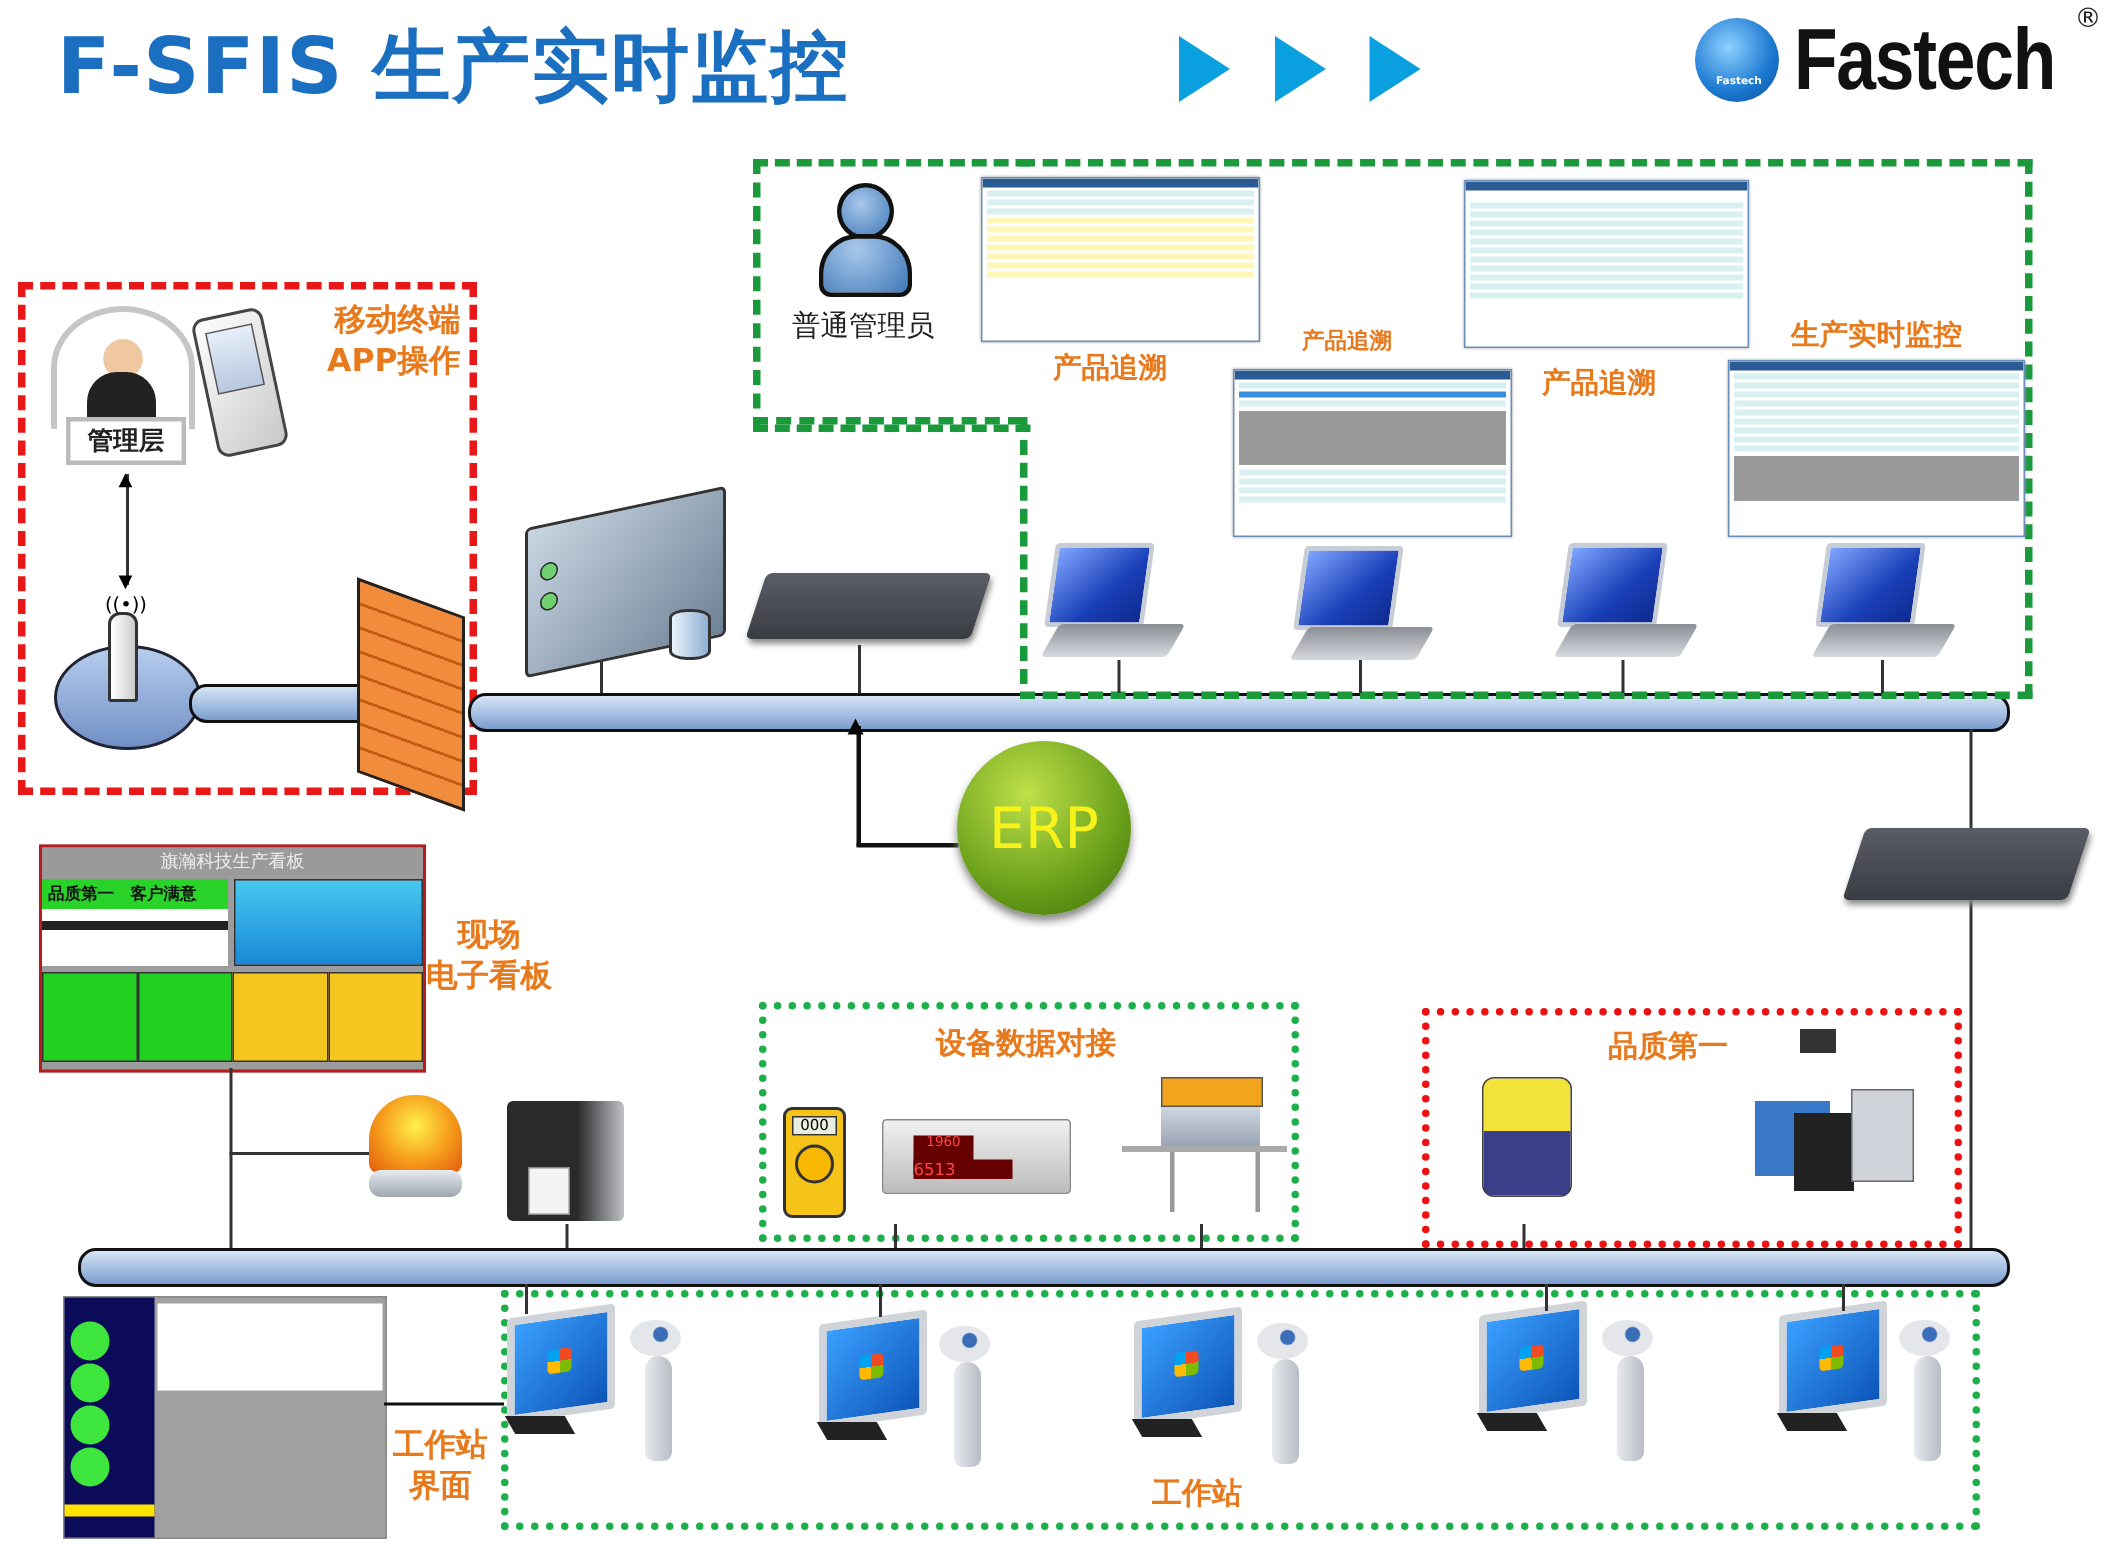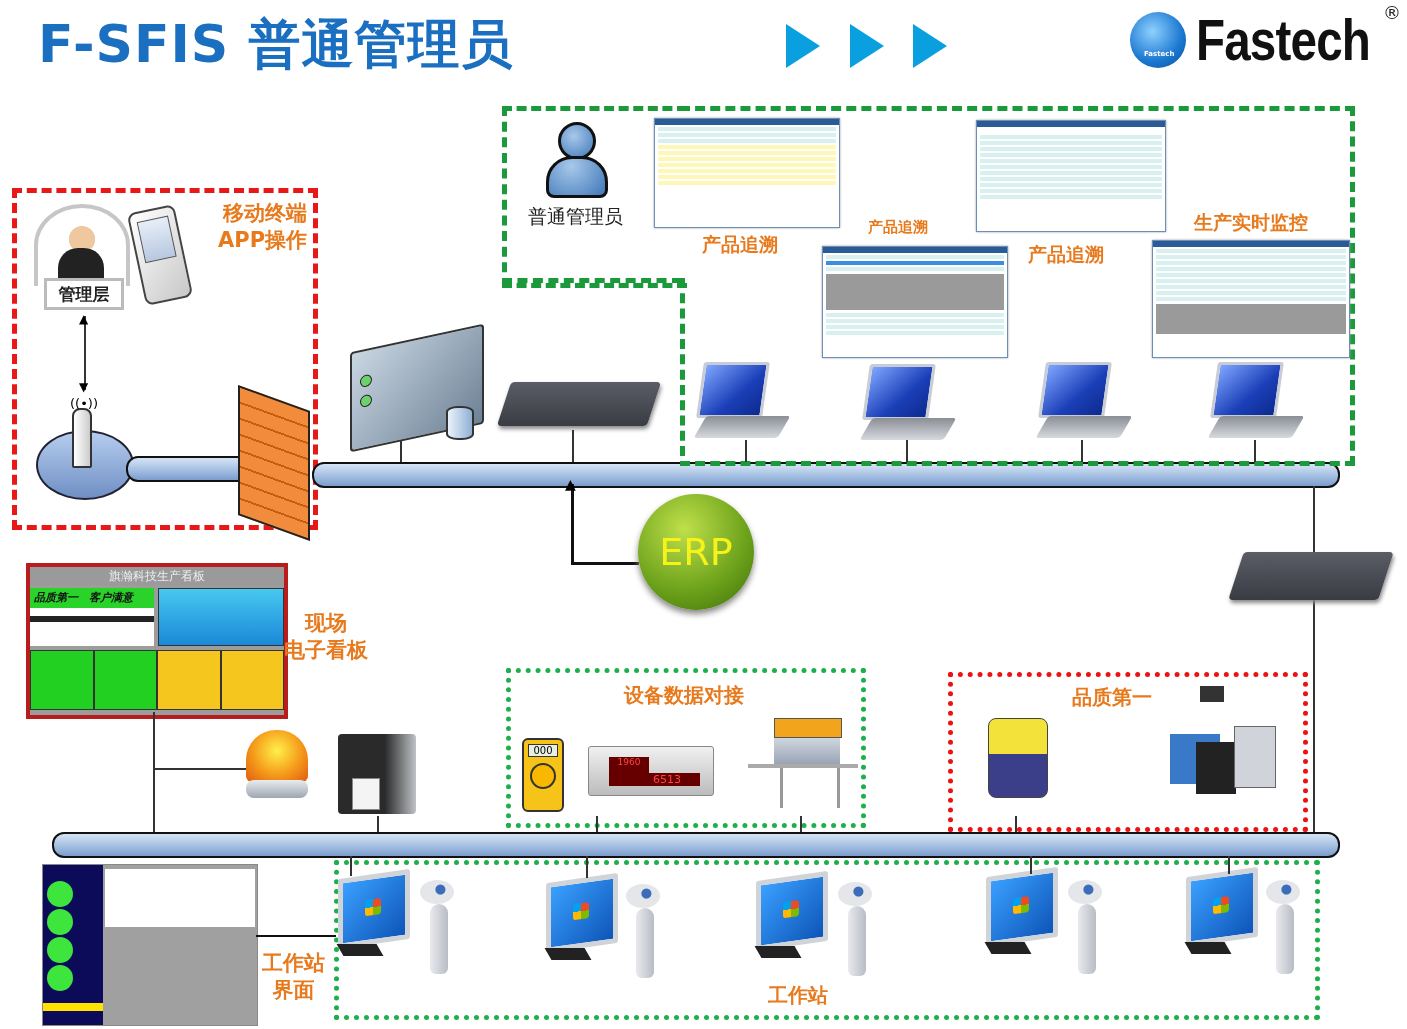--- a/index.html
+++ b/index.html
@@ -24,26 +24,26 @@
   .shot .grey{background:#9a9a9a;}
   .laptop .scr{width:60px;height:50px;background:linear-gradient(135deg,#7fa6ff,#1b3fb8 60%,#0d2a8e);border:3px solid #c8ccd4;transform:skewX(-8deg);border-radius:3px;}
   .laptop .kb{width:84px;height:22px;background:linear-gradient(#8a8e95,#d6d9de);margin-top:-2px;transform:skewX(-30deg);border-radius:3px;}
   .monitor .scr{width:62px;height:60px;background:linear-gradient(135deg,#3aa0ff,#0d55b8);border:5px solid #d0d3d8;transform:skewY(-8deg);border-radius:3px;position:relative;}
   .monitor .win{position:absolute;left:22px;top:20px;width:16px;height:16px;background:conic-gradient(#f04a22 0 25%,#7cbb00 0 50%,#ffb900 0 75%,#00a1f1 0);border-radius:3px;}
   .monitor .stand{width:40px;height:12px;background:#222;margin-left:2px;transform:skewX(30deg);}
   .scanner{width:18px;height:70px;background:linear-gradient(90deg,#e8eaee,#b8bcc4);border-radius:9px 9px 6px 6px;}
   .scanner-head{width:34px;height:24px;background:radial-gradient(circle at 60% 40%,#3b6db8 18%,#e4e6ea 22%);border-radius:50%;}
   .erp{width:116px;height:116px;border-radius:50%;background:radial-gradient(circle at 40% 30%,#bfe04a,#6aa01a 60%,#3f6e0a);box-shadow:0 4px 6px #888;display:flex;align-items:center;justify-content:center;font-size:38px;font-weight:normal;color:#f6f21a;font-family:"DejaVu Sans",sans-serif;}
   .switch{background:linear-gradient(#5a5d66,#3a3c44);border-radius:4px;transform:skewX(-18deg);box-shadow:2px 3px 4px #888;}
-  .kanban{background:#9c9c9c;border:4px solid #b91c1c;}
+  .kanban{background:#9c9c9c;border:2px solid #b91c1c;}
 </style>
 </head>
 <body>
 
-<div class="abs title">F-SFIS 普通管理员</div>
+<div class="abs title">F-SFIS 生产实时监控</div>
 <div class="abs play" style="left:786px;"></div>
 <div class="abs play" style="left:850px;"></div>
 <div class="abs play" style="left:913px;"></div>
 <div class="abs" style="left:1130px;top:12px;width:56px;height:56px;border-radius:50%;background:radial-gradient(circle at 40% 35%,#8fd0ff,#1a78d0 60%,#0d4e9a);">
   <span style="position:absolute;left:14px;top:38px;font-size:7px;color:#fff;font-weight:bold;">Fastech</span>
 </div>
 <div class="abs logo-text">Fastech</div>
 <div class="abs reg">®</div>
 
 <div class="abs box-red" style="left:12px;top:188px;width:296px;height:332px;"></div>
@@ -174,21 +174,21 @@
 <div class="abs vline" style="left:906px;top:440px;height:22px;"></div>
 <div class="abs vline" style="left:1081px;top:440px;height:22px;"></div>
 <div class="abs vline" style="left:1254px;top:440px;height:22px;"></div>
 
 <div class="abs vline" style="left:1313px;top:486px;height:346px;"></div>
 <div class="abs switch" style="left:1236px;top:552px;width:150px;height:48px;"></div>
 
 <div class="abs kanban" style="left:26px;top:563px;width:254px;height:148px;">
   <div style="height:18px;background:#9a9a9a;color:#eee;font-size:12px;text-align:center;line-height:18px;">旗瀚科技生产看板</div>
   <div style="display:flex;height:58px;margin-top:3px;">
-    <div style="width:124px;background:#fff;font-style:italic;">
+    <div style="width:124px;background:#fff;">
       <div style="background:#29d329;height:20px;font-size:11px;font-weight:bold;line-height:20px;padding-left:4px;color:#111;">品质第一　客户满意</div>
       <div style="height:6px;background:#222;margin-top:8px;"></div>
     </div>
     <div style="flex:1;margin-left:4px;background:linear-gradient(#48c8f0,#1a88d8);border:1px solid #333;"></div>
   </div>
   <div style="display:flex;height:60px;margin-top:4px;">
     <div style="flex:1;background:#22d022;border:1px solid #333;"></div>
       <div style="flex:1;background:#22d022;border:1px solid #333;"></div>
     <div style="flex:1;background:#f4c61e;border:1px solid #333;"></div>
       <div style="flex:1;background:#f4c61e;border:1px solid #333;"></div>
@@ -209,21 +209,21 @@
 <div class="abs vline" style="left:377px;top:816px;height:16px;"></div>
 
 <div class="abs box-green-dot" style="left:506px;top:668px;width:350px;height:150px;"></div>
 <div class="abs orange" style="left:624px;top:682px;font-size:20px;">设备数据对接</div>
 <div class="abs" style="left:522px;top:738px;width:38px;height:70px;background:#f6c418;border:2px solid #333;border-radius:6px;">
   <div style="margin:4px;background:#e8eee0;font-size:10px;text-align:center;border:1px solid #333;">000</div>
   <div style="width:22px;height:22px;border-radius:50%;background:#f8b800;border:2px solid #333;margin:6px auto;"></div>
 </div>
 <div class="abs" style="left:588px;top:746px;width:124px;height:48px;background:linear-gradient(#f0f0f0,#bcbcbc);border:1px solid #888;border-radius:3px;">
   <div style="position:absolute;left:20px;top:10px;width:40px;height:26px;background:#600;color:#f44;font-size:9px;line-height:10px;text-align:center;">1960</div>
-  <div style="position:absolute;left:20px;top:26px;width:66px;height:13px;background:#600;color:#f44;font-size:11px;line-height:13px;text-align:center;padding-left:25px;">6513</div>
+  <div style="position:absolute;left:20px;top:26px;width:66px;height:13px;background:#600;color:#f44;font-size:11px;line-height:13px;">6513</div>
 </div>
 <div class="abs" style="left:748px;top:718px;width:110px;height:96px;">
   <div style="margin-left:26px;width:66px;height:18px;background:#f2a41c;border:1px solid #555;"></div>
   <div style="margin-left:26px;width:66px;height:26px;background:linear-gradient(#cfd6e0,#9aa4b4);"></div>
   <div style="width:110px;height:4px;background:#aaa;"></div>
   <div style="margin-left:32px;width:54px;height:40px;border-left:3px solid #999;border-right:3px solid #999;"></div>
 </div>
 <div class="abs vline" style="left:596px;top:816px;height:16px;"></div>
 <div class="abs vline" style="left:800px;top:816px;height:16px;"></div>
 

